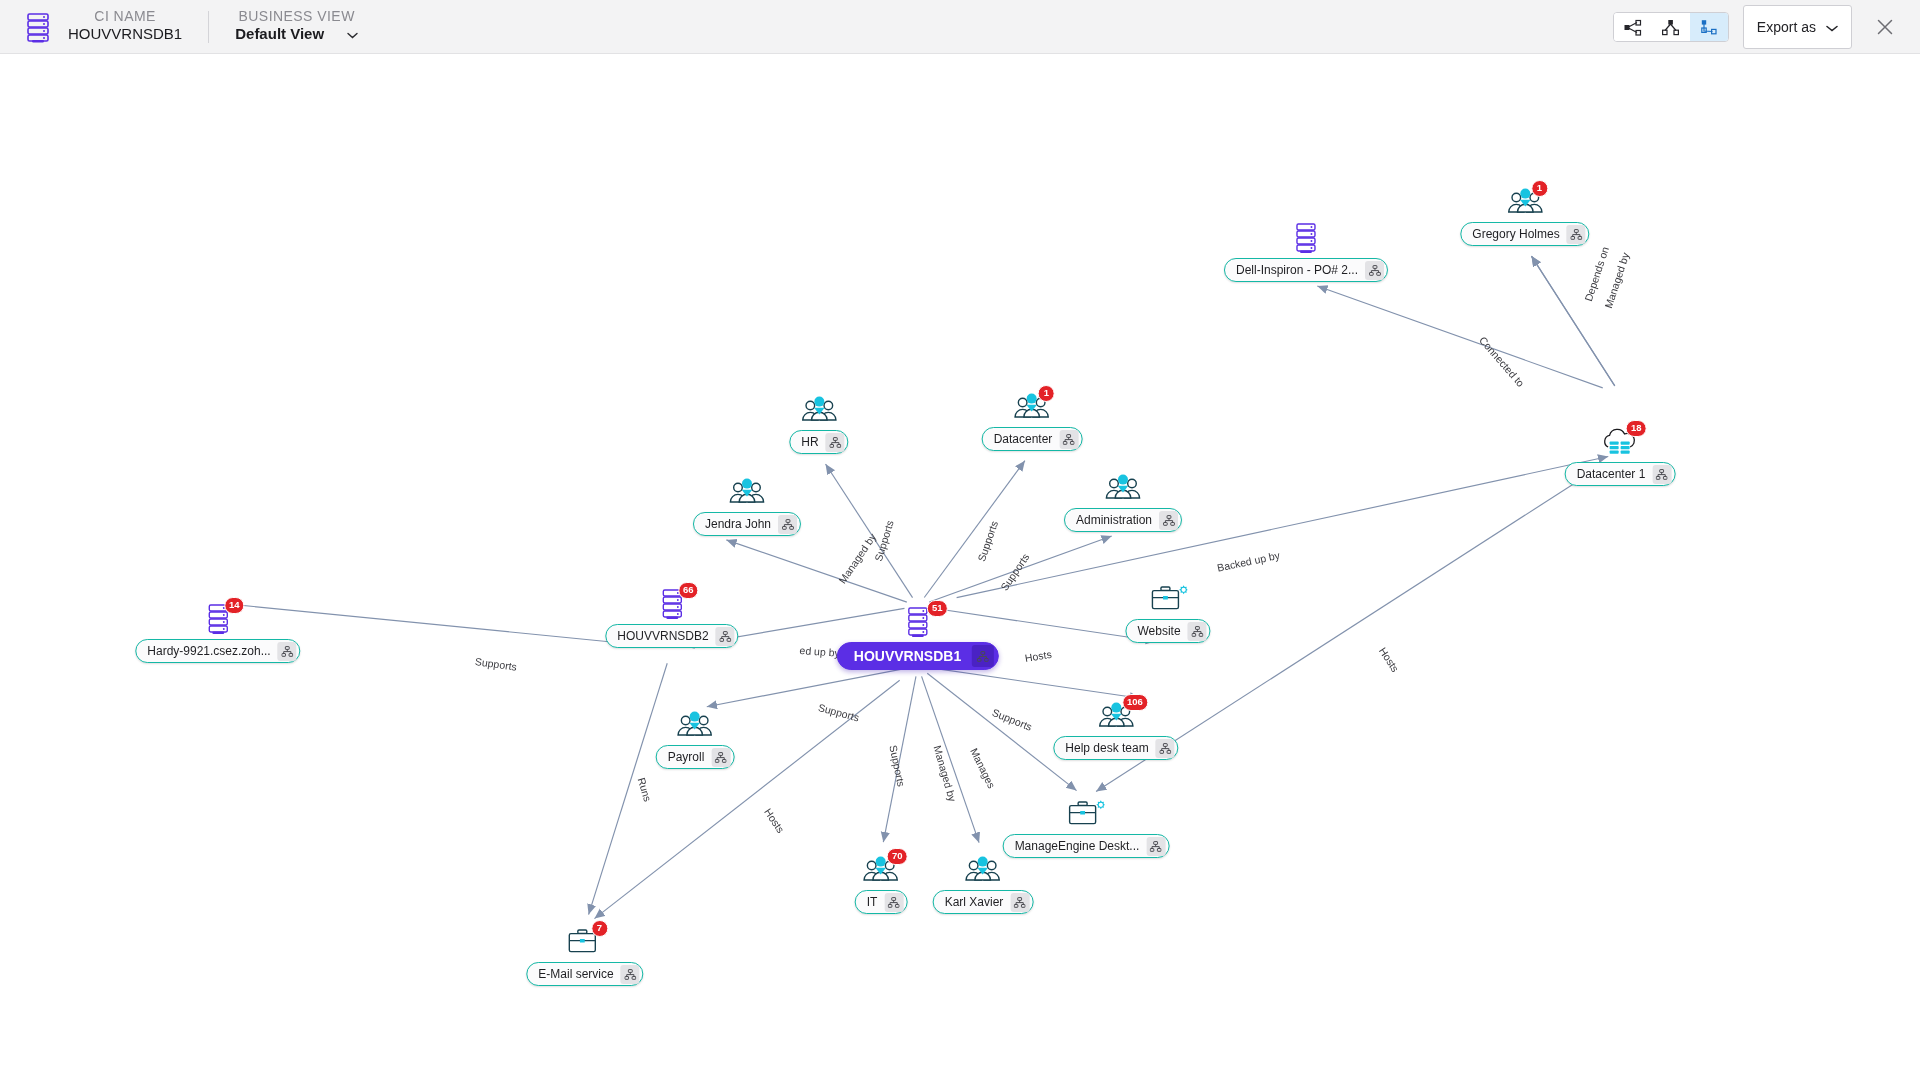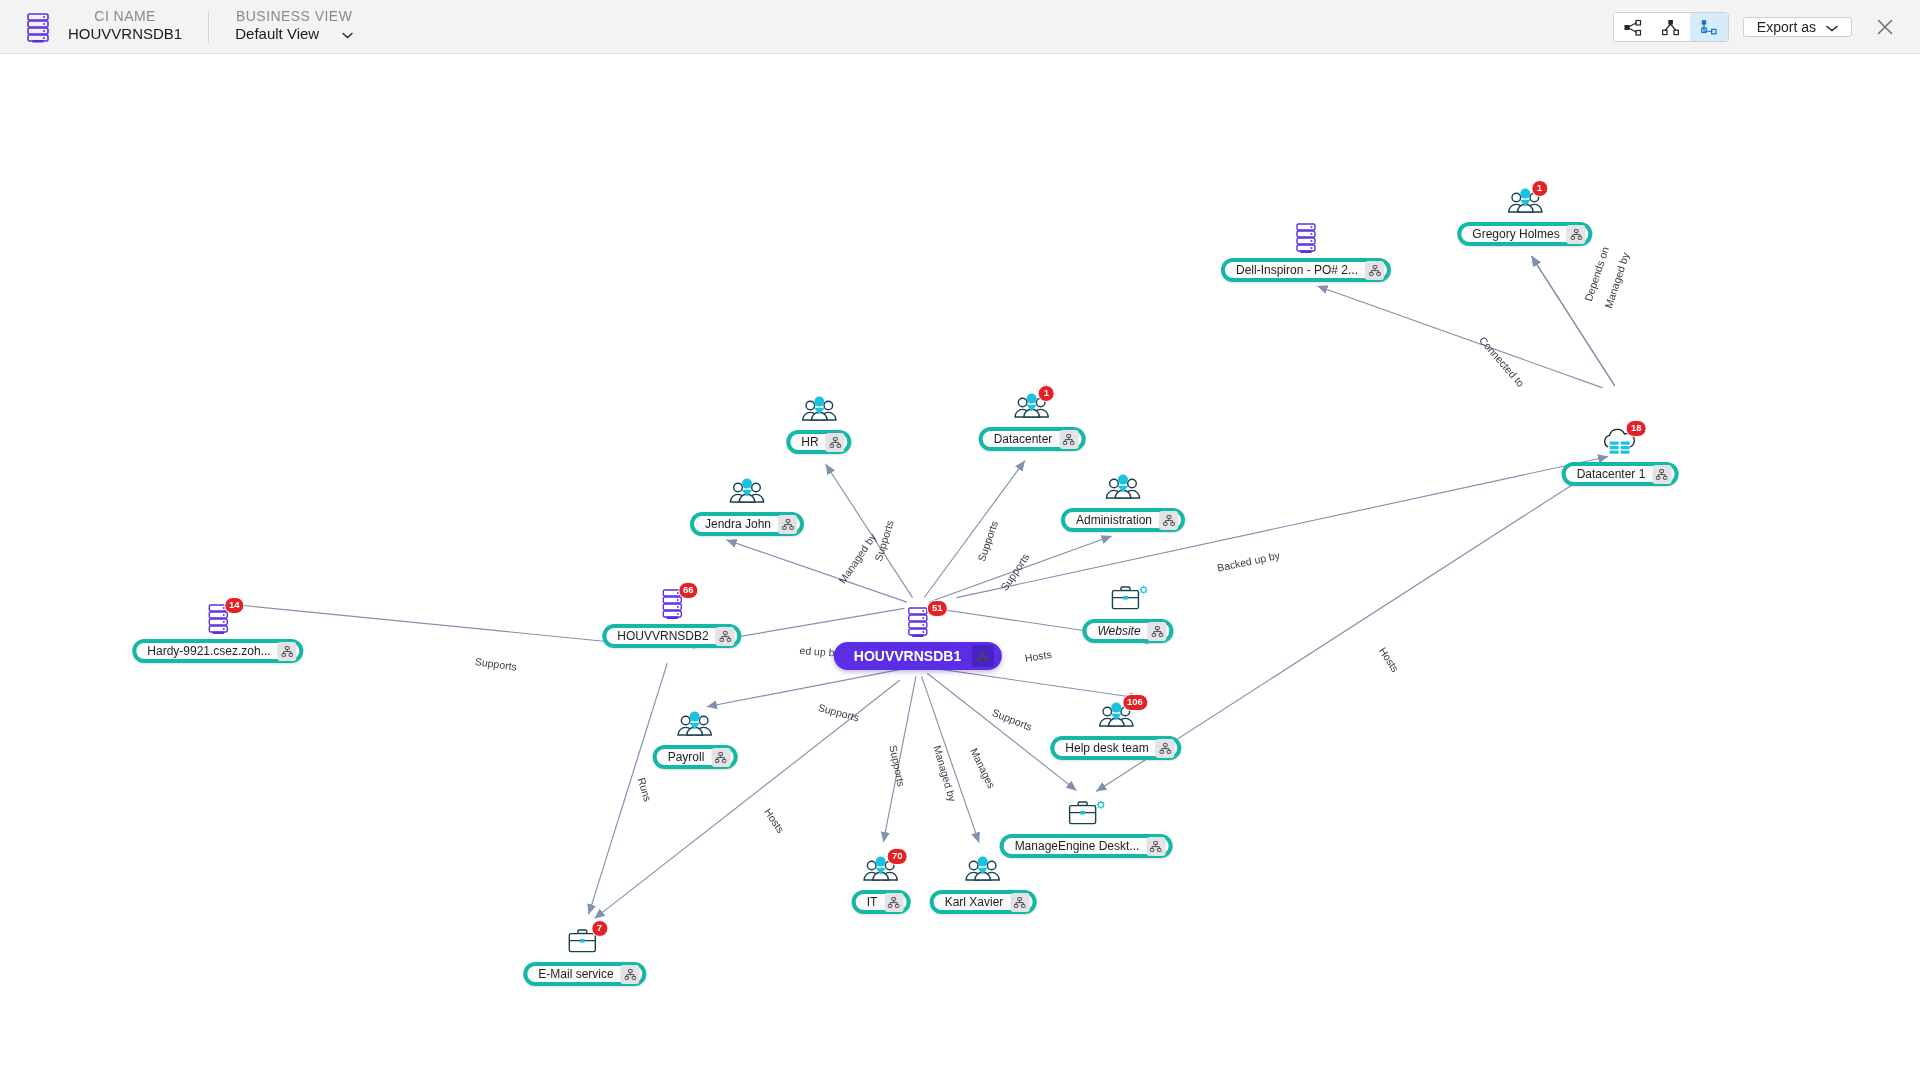--- a/index.html
+++ b/index.html
@@ -22,40 +22,40 @@
   .hdr-icon { margin-left: 24px; margin-right: 16px; display: flex; align-items: center; }
   .hdr-field { display: flex; flex-direction: column; justify-content: center; }
   .hdr-label {
     font-size: 14px; color: #8a8a90; letter-spacing: .45px;
     text-transform: uppercase; line-height: 15px; text-align: center;
   }
   .hdr-value { font-size: 15px; color: #1b1b1f; line-height: 20px; }
   .hdr-divider {
     width: 1px; height: 32px; background: #d4d4d8; margin: 0 26px;
   }
-  .hdr-value.sel { display: flex; align-items: flex-end; gap: 23px; cursor: pointer; }
+  .hdr-value.sel { display: flex; align-items: flex-end; gap: 23px; cursor: pointer; font-weight: bold; }
   .caret { display: inline-block; }
 
   .hdr-right {
     position: absolute; right: 20px; top: 0; height: 54px;
     display: flex; align-items: center; gap: 14px;
   }
   .icon-group {
     display: flex; align-items: center;
     border: 1px solid #cfcfd4; border-radius: 4px;
     background: #fff; height: 30px; overflow: hidden;
   }
   .icon-btn {
     width: 38px; height: 28px; display: flex; align-items: center;
     justify-content: center; cursor: pointer; background: #fff;
   }
   .icon-btn.active { background: #d7ecfb; }
   .export-btn {
     display: flex; align-items: center; gap: 10px;
-    height: 20px; padding: 0 13px;
+    height: 44px; padding: 0 13px;
     border: 1px solid #cfcfd4; border-radius: 3px; background: #fff;
     font-size: 14px; color: #232327; cursor: pointer;
   }
   .close-btn {
     width: 30px; height: 30px; display: flex; align-items: center;
     justify-content: center; cursor: pointer; margin-left: 4px;
   }
 
   
   .zoom-stack {
@@ -95,21 +95,21 @@
     position: absolute; top: -6px; left: 50%; margin-left: 6px;
     min-width: 17px; height: 17px; padding: 0 4px;
     background: #e32227; color: #fff;
     border-radius: 9px; border: 1.5px solid #fff;
     font-size: 9.5px; font-weight: bold; line-height: 14px;
     text-align: center;
   }
   .pill {
     display: flex; align-items: center;
     background: #fbfbfc;
-    border: 4px solid #14b8a6; border-radius: 14px;
+    border: 1px solid #14b8a6; border-radius: 14px;
     height: 24px; padding-left: 11px; padding-right: 3px;
     box-shadow: 0 1px 2px rgba(0,0,0,.13);
     white-space: nowrap; cursor: pointer;
   }
   .pill-label {
     font-size: 12px; color: #1f1f23; line-height: 12px;
     padding-right: 7px;
   }
   .expand {
     width: 19px; height: 19px; border-radius: 3px;
@@ -565,21 +565,21 @@
        <span class="expand">
             <svg width="12" height="11" viewBox="0 0 12 11">
     <rect x="4.1" y=".6" width="3.8" height="2.8" rx=".5" fill="none" stroke="#4c4c52" stroke-width="1"></rect>
     <rect x=".6" y="7.5" width="3.6" height="2.8" rx=".5" fill="none" stroke="#4c4c52" stroke-width="1"></rect>
     <rect x="7.8" y="7.5" width="3.6" height="2.8" rx=".5" fill="none" stroke="#4c4c52" stroke-width="1"></rect>
     <path d="M6 3.4 V5.6 M2.4 7.5 V5.6 H9.6 V7.5" stroke="#4c4c52" stroke-width="1" fill="none"></path>
   </svg>
           </span>
      </div>
       </div>
-      <div class="node" style="left: 1128px; top: 529px; font-style: italic;">
+      <div class="node" style="left: 1168px; top: 529px;">
         <div class="node-icon">
        <svg width="38" height="30" viewBox="0 0 38 30">
     <rect x="11.5" y="4" width="9" height="3.4" rx="1.2" fill="none" stroke="#17414f" stroke-width="1.4"></rect>
     <rect x="3" y="7.6" width="26" height="18" rx="1.6" fill="none" stroke="#17414f" stroke-width="1.4"></rect>
     <path d="M3 14.6 H29" stroke="#17414f" stroke-width="1.4"></path>
     <rect x="13.6" y="13" width="4.8" height="3.5" fill="#18c3e0"></rect>
     <g fill="#18c3e0" transform="translate(28.4,2.2)">
       <path d="M5.8 0 l1.05 1.75 l2 -.25 l-.25 2 L10.35 4.6 L8.6 5.65 l.25 2 l-2 -.25 L5.8 9.15 L4.75 7.4 l-2 .25 l.25 -2 L1.25 4.6 L3 3.5 l-.25 -2 l2 .25 z"></path>
       <circle cx="5.8" cy="4.6" r="2.1" fill="#fff"></circle>
     </g>

